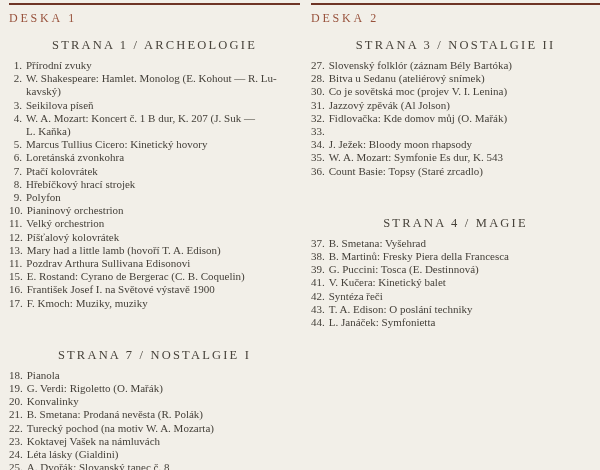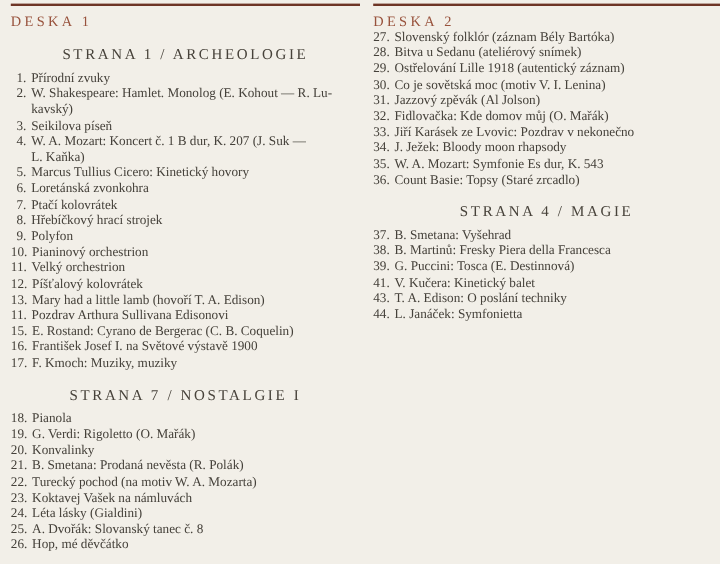--- a/index.html
+++ b/index.html
@@ -44,21 +44,21 @@
   .section-title {
     font-size: 12.5px;
     font-weight: normal;
     letter-spacing: 2.2px;
     color: #47423a;
     margin: 13px 0 7px 0;
     line-height: 14px;
     text-align: center;
   }
   .section + .section .section-title {
-    margin-top: 12px;
+    margin-top: 38px;
   }
   .track-item {
     display: flex;
     font-size: 11px;
     line-height: 13.2px;
   }
   .track-num {
     flex: 0 0 13px;
     text-align: right;
     margin-right: 4px;
@@ -190,48 +190,44 @@
             </div>
           </div>
         </section>
       </div>
   </div>
   <div class="column right">
     <div class="top-rule"></div>
     <h1 class="deska-title">DESKA 2</h1>
     <div class="sections">
         <section class="section">
+          <h2 class="section-title">STRANA 3 / NOSTALGIE II</h2>
           <div class="track-list">
             <div class="track-item">
               <span class="track-num">27.</span>
               <span class="track-text">Slovenský folklór (záznam Bély Bartóka)</span>
             </div>
             <div class="track-item">
               <span class="track-num">28.</span>
               <span class="track-text">Bitva u Sedanu (ateliérový snímek)</span>
             </div>
             <div class="track-item">
-              <span class="track-num">29.</span>
-              <span class="track-text">Ostřelování Lille 1918 (autentický záznam)</span>
-            </div>
-            <div class="track-item">
               <span class="track-num">30.</span>
-              <span class="track-text">Co je sovětská moc (motiv V. I. Lenina)</span>
+              <span class="track-text">Co je sovětská moc (projev V. I. Lenina)</span>
             </div>
             <div class="track-item">
               <span class="track-num">31.</span>
               <span class="track-text">Jazzový zpěvák (Al Jolson)</span>
             </div>
             <div class="track-item">
               <span class="track-num">32.</span>
               <span class="track-text">Fidlovačka: Kde domov můj (O. Mařák)</span>
             </div>
             <div class="track-item">
               <span class="track-num">33.</span>
-              <span class="track-text">Jiří Karásek ze Lvovic: Pozdrav v nekonečno</span>
             </div>
             <div class="track-item">
               <span class="track-num">34.</span>
               <span class="track-text">J. Ježek: Bloody moon rhapsody</span>
             </div>
             <div class="track-item">
               <span class="track-num">35.</span>
               <span class="track-text">W. A. Mozart: Symfonie Es dur, K. 543</span>
             </div>
             <div class="track-item">
@@ -251,20 +247,24 @@
               <span class="track-num">38.</span>
               <span class="track-text">B. Martinů: Fresky Piera della Francesca</span>
             </div>
             <div class="track-item">
               <span class="track-num">39.</span>
               <span class="track-text">G. Puccini: Tosca (E. Destinnová)</span>
             </div>
             <div class="track-item">
               <span class="track-num">41.</span>
               <span class="track-text">V. Kučera: Kinetický balet</span>
+            </div>
+            <div class="track-item">
+              <span class="track-num">42.</span>
+              <span class="track-text">Syntéza řeči</span>
             </div>
             <div class="track-item">
               <span class="track-num">43.</span>
               <span class="track-text">T. A. Edison: O poslání techniky</span>
             </div>
             <div class="track-item">
               <span class="track-num">44.</span>
               <span class="track-text">L. Janáček: Symfonietta</span>
             </div>
           </div>

